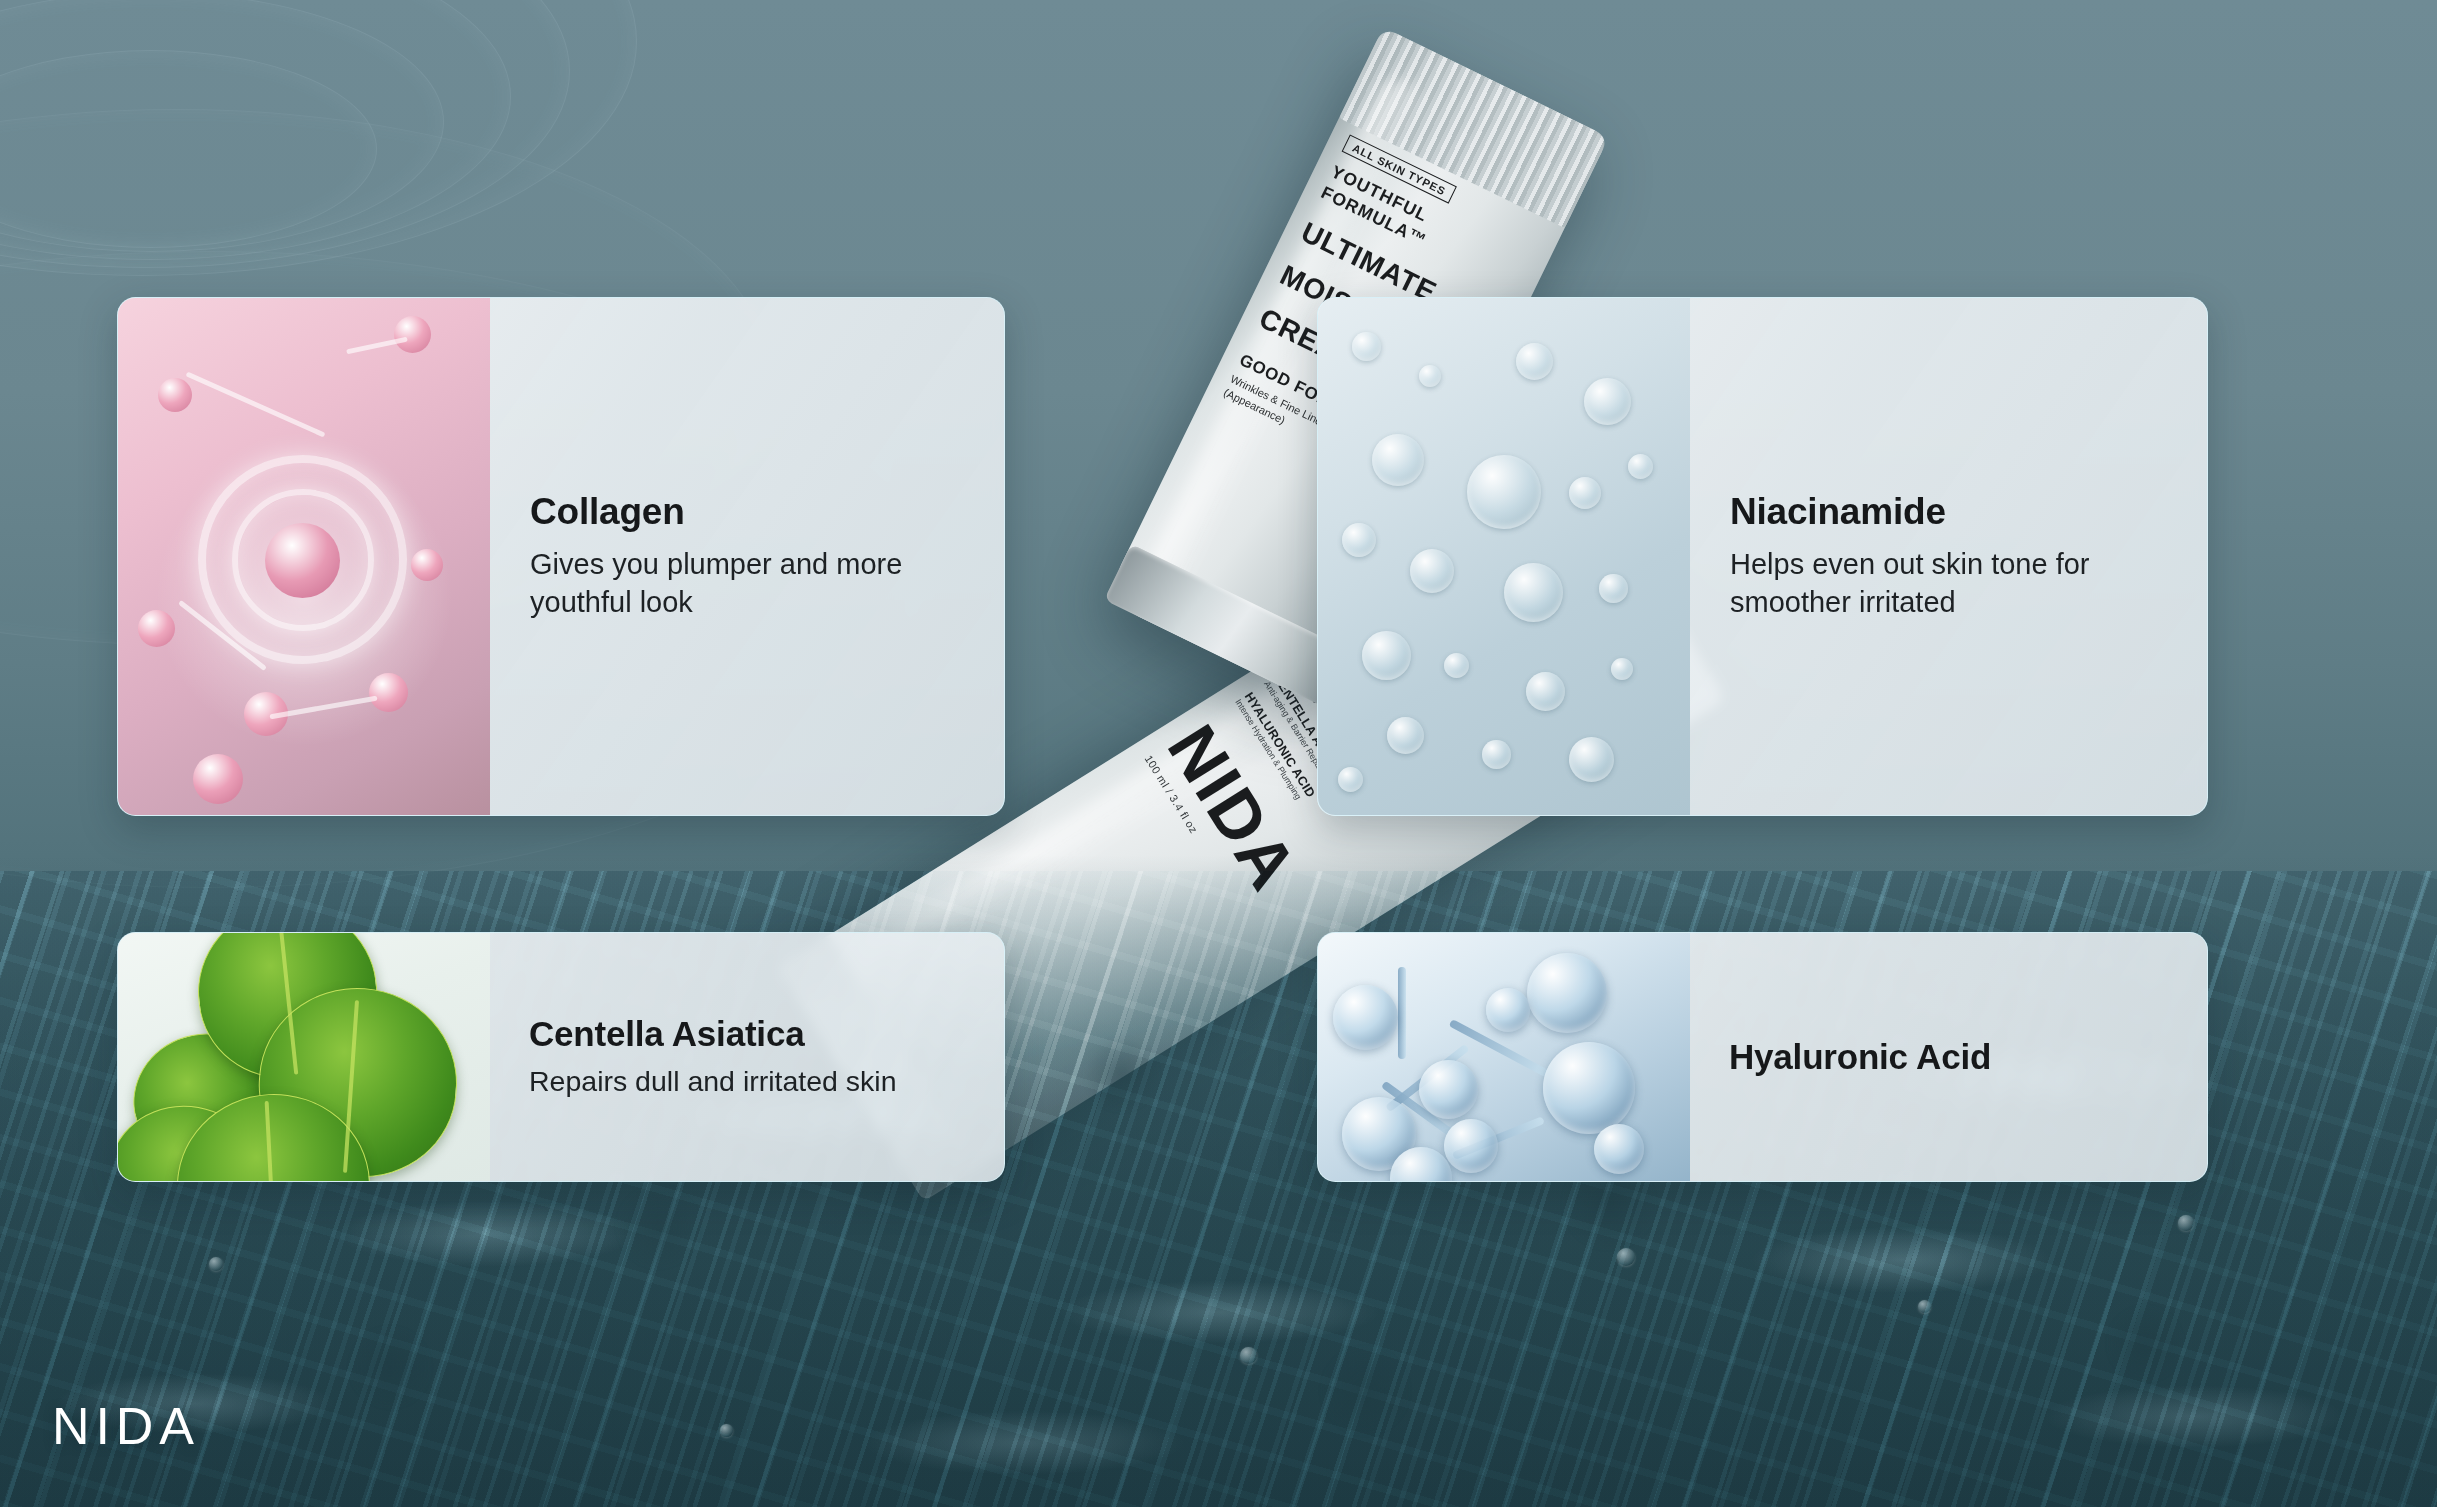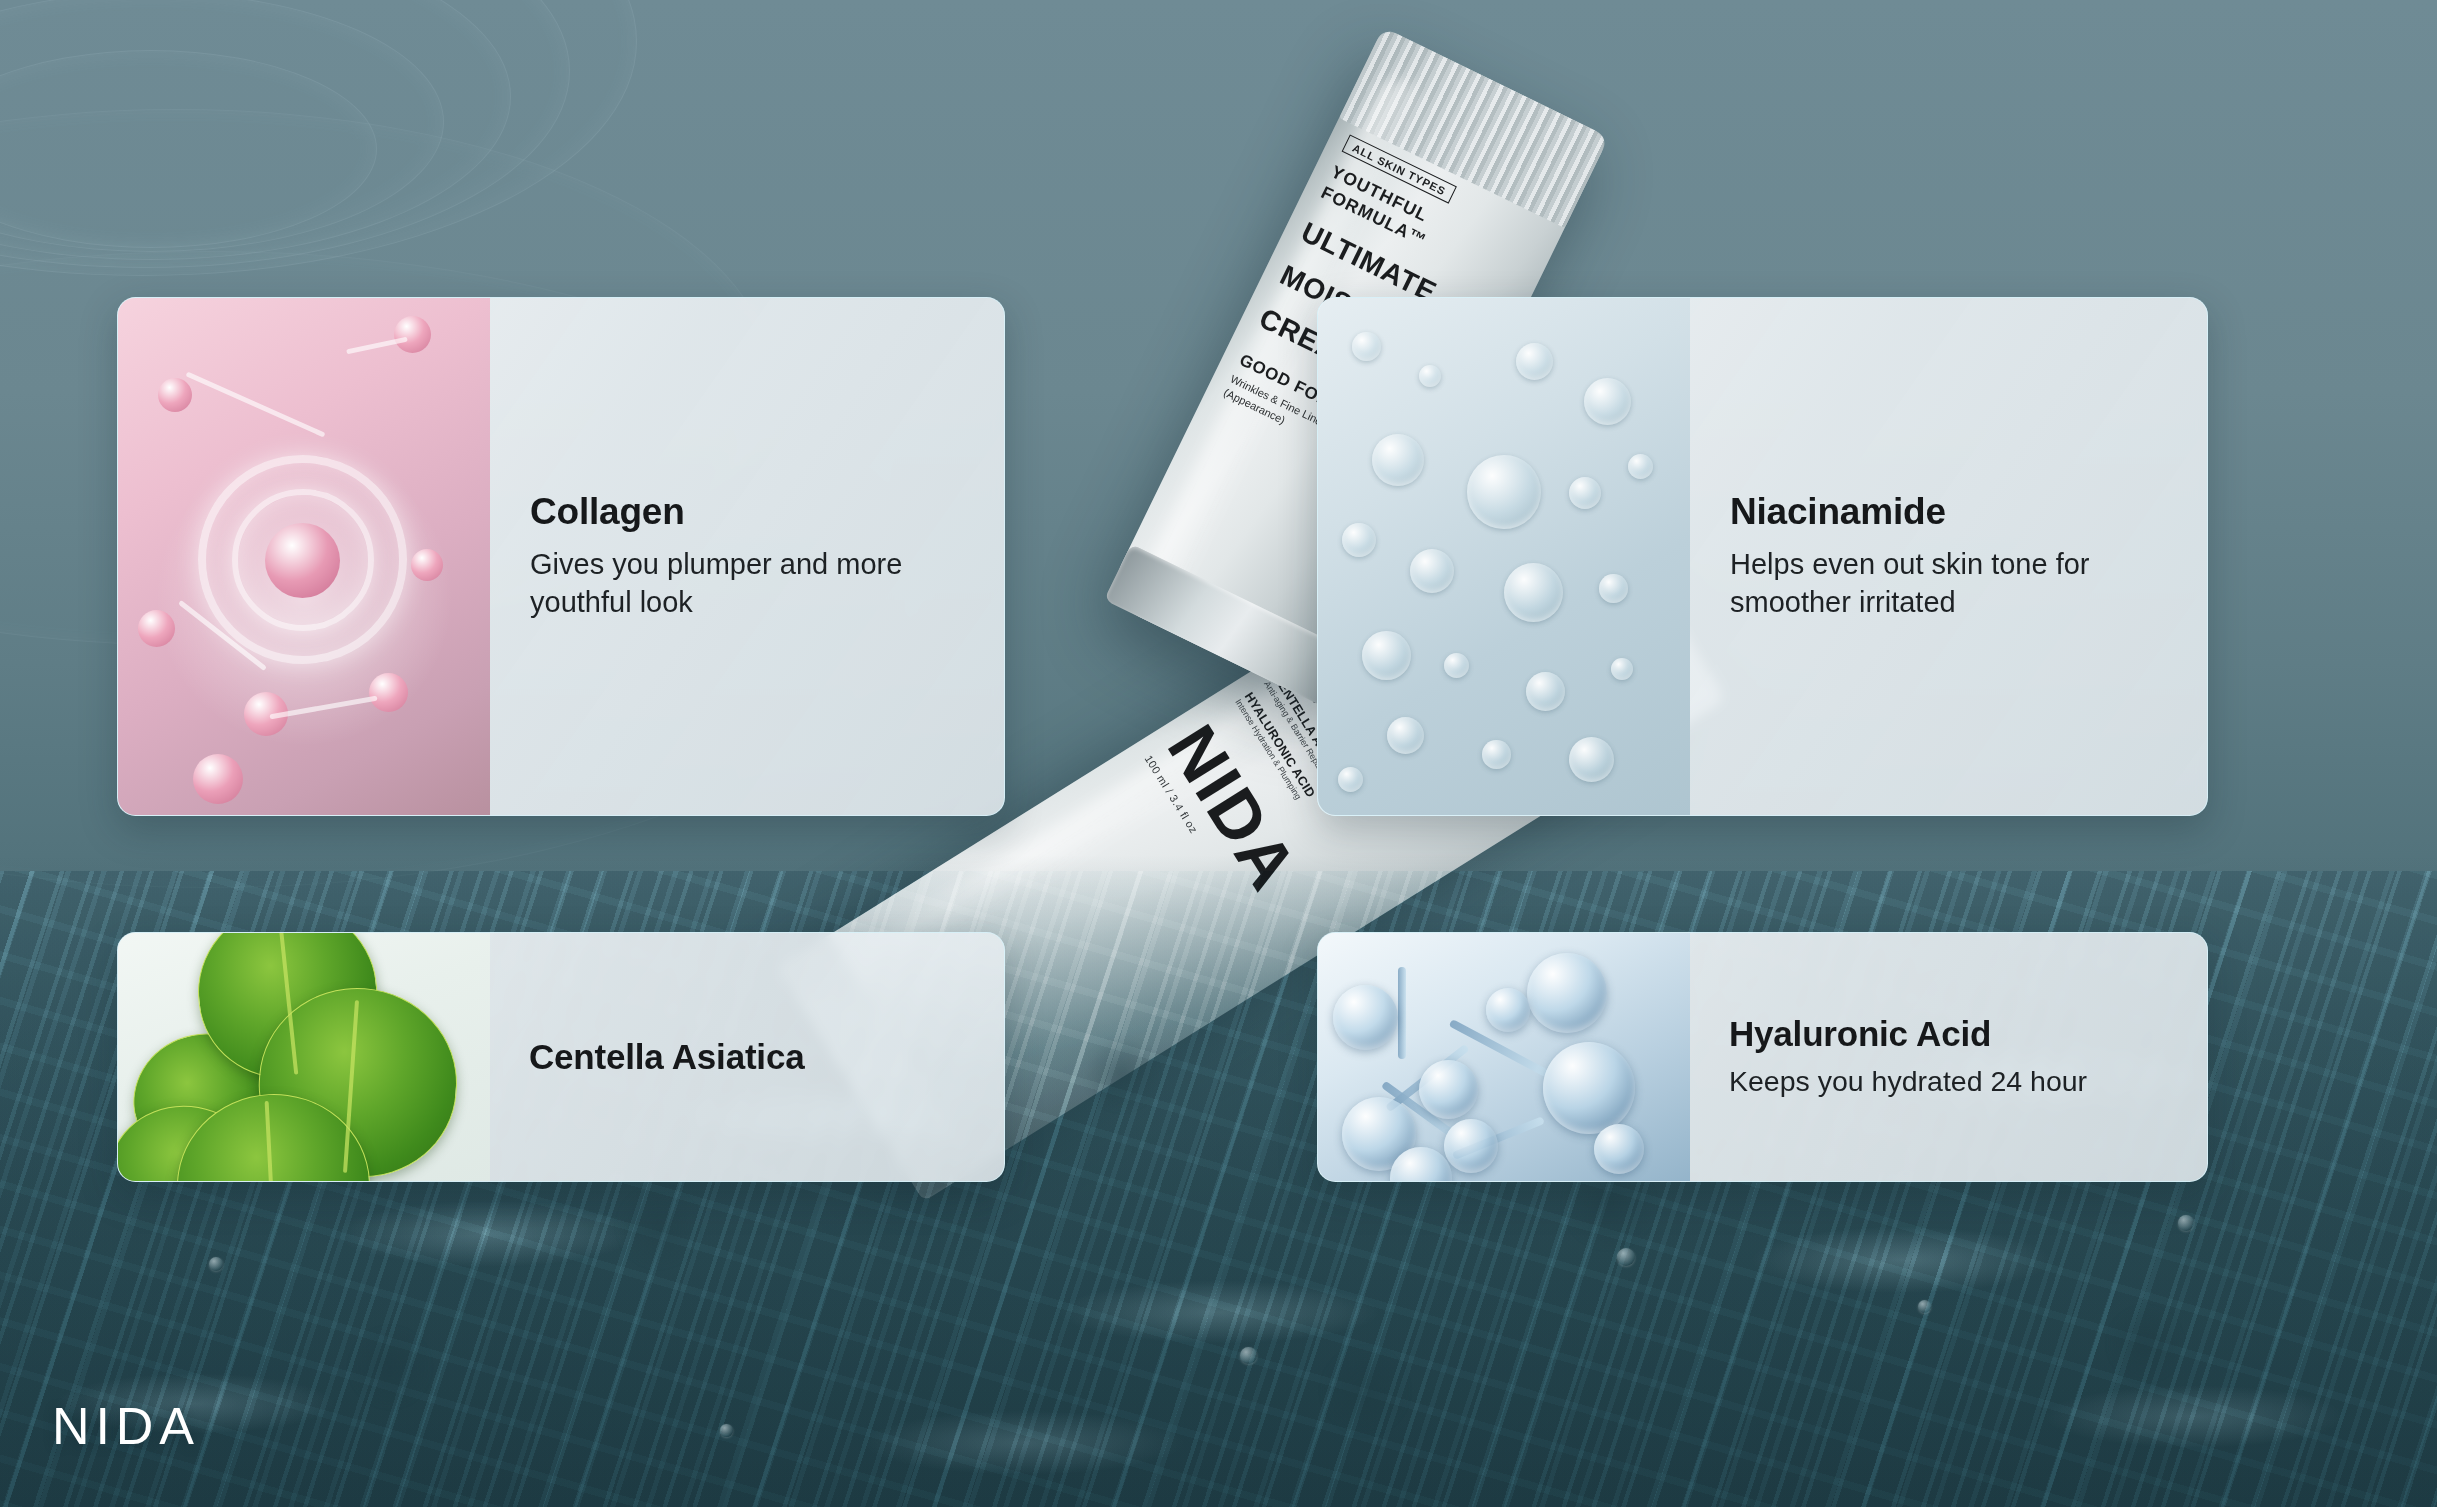--- a/index.html
+++ b/index.html
@@ -422,20 +422,21 @@
           <div class="leaf" style="left:80px;  top:-28.5px; width:179px; height:173px; transform:rotate(-6deg);"></div>
           <div class="leaf" style="left:141px; top:55px;  width:198px; height:189px; transform:rotate(4deg);"></div>
           <div class="leaf" style="left:59px;  top:161px; width:193px; height:183px; transform:rotate(-3deg);"></div>
           <div class="leaf-vein" style="left:168px; top:-17px; width:4.2px; height:159px; transform:rotate(-6deg);"></div>
           <div class="leaf-vein" style="left:231px; top:67px;  width:4.2px; height:173px; transform:rotate(4deg);"></div>
           <div class="leaf-vein" style="left:151px; top:168px; width:4.2px; height:168px; transform:rotate(-3deg);"></div>
         </div>
       </div>
       <div class="card-body">
         <div class="card-title">Centella Asiatica</div>
+        <div class="card-desc">Repairs dull and irritated skin</div>
       </div>
     </div>
 
     <div class="card single" id="card-hyaluronic">
       <div class="card-thumb">
         <div class="thumb-hyaluronic">
           <div class="ha-bond" style="left:80px;  top:34px;  width:8.4px; height:92px;"></div>
           <div class="ha-bond" style="left:126px; top:111px; width:109px; height:8.4px; transform:rotate(28deg);"></div>
           <div class="ha-bond" style="left:59px;  top:141px; width:101px; height:8.4px; transform:rotate(-38deg);"></div>
           <div class="ha-bond" style="left:55px;  top:178px; width:106px; height:8.4px; transform:rotate(36deg);"></div>
@@ -446,21 +447,20 @@
           <div class="ha-atom" style="left:225px; top:109px; width:92px; height:92px;"></div>
           <div class="ha-atom" style="left:23.5px;  top:164px; width:74px;  height:74px;"></div>
           <div class="ha-atom" style="left:126px; top:186px; width:54px;  height:54px;"></div>
           <div class="ha-atom" style="left:168px; top:55px;  width:44px;  height:44px;"></div>
           <div class="ha-atom" style="left:72px;  top:214px; width:62px;  height:62px;"></div>
           <div class="ha-atom" style="left:276px; top:191px; width:50px;  height:50px;"></div>
         </div>
       </div>
       <div class="card-body">
         <div class="card-title">Hyaluronic Acid</div>
-        <div class="card-desc">Keeps you hydrated 24 hour</div>
       </div>
     </div>
 
   </div>
 
   <div class="footer-logo">NIDA</div>
 
 </div>
 
 

